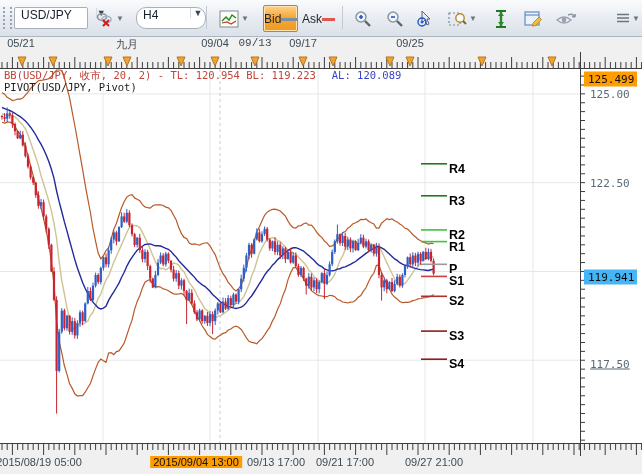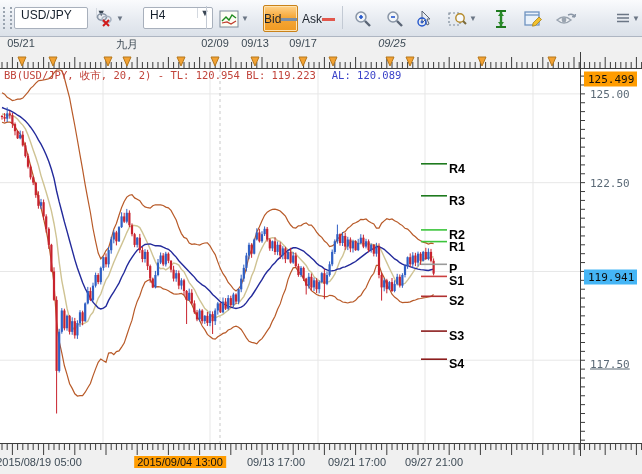--- a/index.html
+++ b/index.html
@@ -67,21 +67,21 @@
 
     <div class="tbtn" style="left:92px;width:32px;">
       <svg class="icon-svg" width="20" height="18" viewBox="0 0 20 18">
         <ellipse cx="8" cy="7" rx="4.5" ry="3.2" fill="none" stroke="#8a96a6" stroke-width="1.6"></ellipse>
         <ellipse cx="12.5" cy="9.5" rx="4.5" ry="3.2" fill="none" stroke="#aab4c2" stroke-width="1.6"></ellipse>
         <path d="M9 16 L15 10 M9 10 L15 16" stroke="#d11a1a" stroke-width="2" fill="none"></path>
       </svg>
       <span class="drop">▼</span>
     </div>
 
-    <div class="combo" style="left:143px;width:68px;">
+    <div class="combo" style="left:136px;width:68px;border-radius:10px;">
       <span class="cv">H4</span>
       <span class="arr">▼</span>
     </div>
 
     <div class="tsep" style="left:206px;"></div>
 
     <div class="tbtn" style="left:214px;width:38px;">
       <svg class="icon-svg" width="20" height="18" viewBox="0 0 20 18">
         <rect x="1" y="1" width="18" height="16" fill="#fdfdf4" stroke="#7d8a99" stroke-width="1"></rect>
         <path d="M3 11 L7 7 L10 10 L13 5 L17 8" fill="none" stroke="#1c8a1c" stroke-width="1.4"></path>
@@ -295,24 +295,24 @@
         <polygon points="251,5 259,5 255,14" fill="#f2a233" stroke="#b5761b"></polygon>
         <polygon points="299,5 307,5 303,14" fill="#f2a233" stroke="#b5761b"></polygon>
         <polygon points="329,5 337,5 333,14" fill="#f2a233" stroke="#b5761b"></polygon>
         <polygon points="386,5 394,5 390,14" fill="#f2a233" stroke="#b5761b"></polygon>
         <polygon points="406,5 414,5 410,14" fill="#f2a233" stroke="#b5761b"></polygon>
         <polygon points="478,5 486,5 482,14" fill="#f2a233" stroke="#b5761b"></polygon>
         <polygon points="548,5 556,5 552,14" fill="#f2a233" stroke="#b5761b"></polygon>
       </svg>
       <div class="lbl" style="left: 21px;">05/21</div>
       <div class="lbl" style="left: 127px;">九月</div>
-      <div class="lbl" style="left: 215px;">02/09</div>
-      <div class="lbl" style="left: 255px;">09/13</div>
+      <div class="lbl" style="left: 215px;">09/04</div>
+      <div class="lbl" style="left: 255px; font-family: Liberation Mono, monospace;">09/13</div>
       <div class="lbl" style="left: 303px;">09/17</div>
-      <div class="lbl" style="left: 392px; font-style: italic;">09/25</div>
+      <div class="lbl" style="left: 410px;">09/25</div>
     </div>
 
   <div id="chart-frame-top"></div>
   <div id="plot">
     <svg id="chart-svg" width="580" height="374">
         <g>
           <line x1="0" x2="580" y1="24.9" y2="24.9" stroke="#e7e7e7" stroke-width="1"></line>
           <line x1="0" x2="580" y1="113.7" y2="113.7" stroke="#e7e7e7" stroke-width="1"></line>
           <line x1="0" x2="580" y1="202.5" y2="202.5" stroke="#e7e7e7" stroke-width="1"></line>
           <line x1="0" x2="580" y1="291.2" y2="291.2" stroke="#e7e7e7" stroke-width="1"></line>
@@ -680,20 +680,21 @@
           <text x="449" y="236.3" font-size="12.5" font-weight="bold" font-family="Liberation Sans, sans-serif" fill="#000">S2</text>
           <line x1="421" x2="447" y1="262.1" y2="262.1" stroke="#8c1d1d" stroke-width="1.6"></line>
           <text x="449" y="271.1" font-size="12.5" font-weight="bold" font-family="Liberation Sans, sans-serif" fill="#000">S3</text>
           <line x1="421" x2="447" y1="290.2" y2="290.2" stroke="#8c1d1d" stroke-width="1.6"></line>
           <text x="449" y="299.2" font-size="12.5" font-weight="bold" font-family="Liberation Sans, sans-serif" fill="#000">S4</text>
         </g>
       </svg>
   </div>
   <div id="legend">
     <div class="l2"><span>BB(USD/JPY, 收市, 20, 2) - TL: 120.954  BL: 119.223</span><span class="al">AL: 120.089</span></div>
+    <div class="l3">PIVOT(USD/JPY, Pivot)</div>
   </div>
 
   <div id="price-axis">
       <svg width="10" height="374" style="position: absolute; left: 0px; top: 0px;">
         <line x1="0" x2="4" y1="7.103513770180537" y2="7.103513770180537" stroke="#3c3c3c" stroke-width="1"></line>
         <line x1="0" x2="4" y1="15.982905982906082" y2="15.982905982906082" stroke="#3c3c3c" stroke-width="1"></line>
         <line x1="0" x2="4" y1="24.86229819563163" y2="24.86229819563163" stroke="#3c3c3c" stroke-width="1"></line>
         <line x1="0" x2="4" y1="33.74169040835717" y2="33.74169040835717" stroke="#3c3c3c" stroke-width="1"></line>
         <line x1="0" x2="4" y1="42.621082621082714" y2="42.621082621082714" stroke="#3c3c3c" stroke-width="1"></line>
         <line x1="0" x2="4" y1="51.50047483380826" y2="51.50047483380826" stroke="#3c3c3c" stroke-width="1"></line>
@@ -864,19 +865,19 @@
         <line x1="605.2" x2="605.2" y1="0" y2="11" stroke="#3c3c3c" stroke-width="1"></line>
         <line x1="610.4000000000001" x2="610.4000000000001" y1="0" y2="6" stroke="#3c3c3c" stroke-width="1"></line>
         <line x1="615.6000000000001" x2="615.6000000000001" y1="0" y2="6" stroke="#3c3c3c" stroke-width="1"></line>
         <line x1="620.8000000000002" x2="620.8000000000002" y1="0" y2="6" stroke="#3c3c3c" stroke-width="1"></line>
         <line x1="626.0000000000002" x2="626.0000000000002" y1="0" y2="6" stroke="#3c3c3c" stroke-width="1"></line>
         <line x1="631.2000000000003" x2="631.2000000000003" y1="0" y2="6" stroke="#3c3c3c" stroke-width="1"></line>
         <line x1="636.4000000000003" x2="636.4000000000003" y1="0" y2="11" stroke="#3c3c3c" stroke-width="1"></line>
         <line x1="641.6000000000004" x2="641.6000000000004" y1="0" y2="6" stroke="#3c3c3c" stroke-width="1"></line>
       </svg>
       <div class="lbl" style="left: 39px;">2015/08/19 05:00</div>
-      <div class="lbl hl" style="left: 180px;">2015/09/04 13:00</div>
+      <div class="lbl hl" style="left: 196px;">2015/09/04 13:00</div>
       <div class="lbl" style="left: 276px;">09/13 17:00</div>
-      <div class="lbl" style="left: 345px; margin-left: 12px;">09/21 17:00</div>
+      <div class="lbl" style="left: 345px;">09/21 17:00</div>
       <div class="lbl" style="left: 434px;">09/27 21:00</div>
     </div>
 
 </div>
 
 </body></html>

